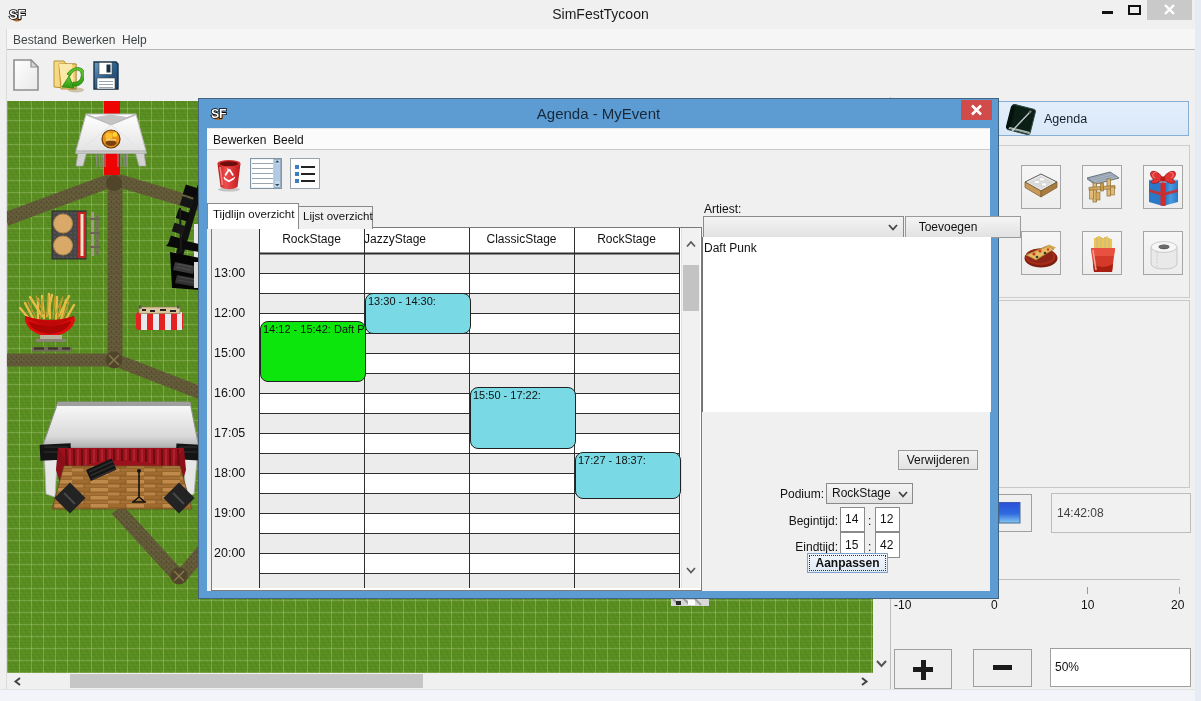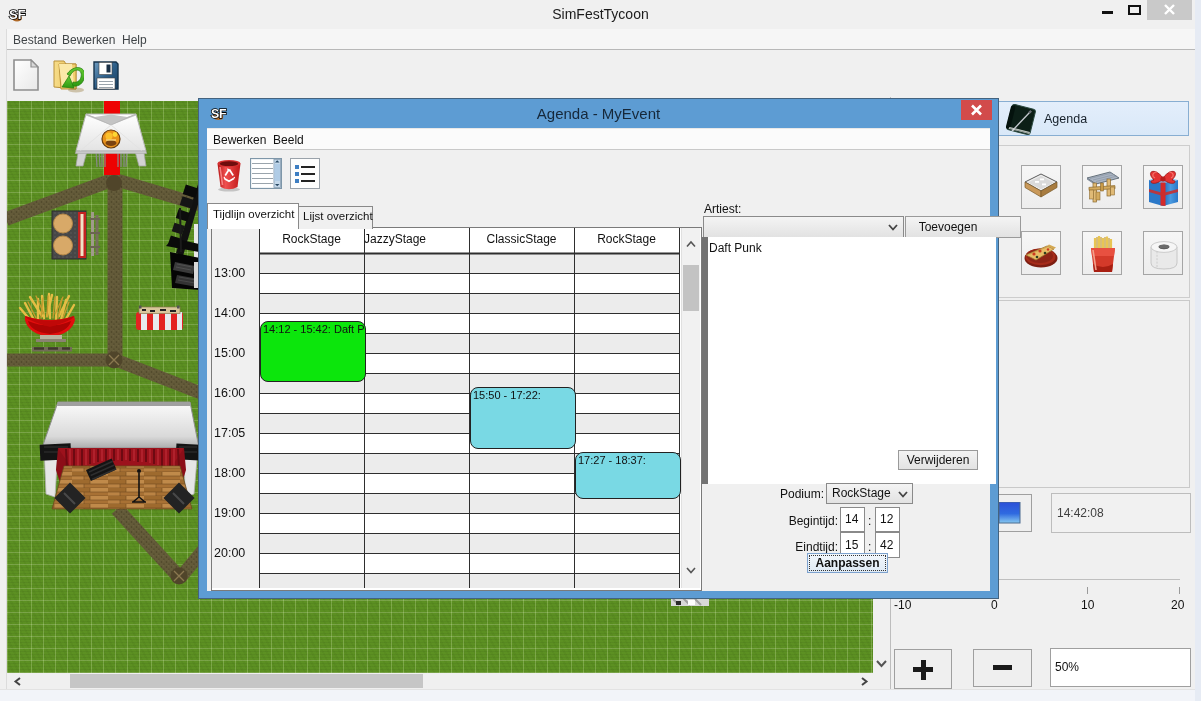--- a/index.html
+++ b/index.html
@@ -627,28 +627,31 @@
         </g>
         <path d="M47.5 25.5 H468" stroke="#2e2e2e" stroke-width="2"></path>
       </svg>
 
       <div class="txt" style="left:47px;top:4px;width:105px;text-align:center;font-size:12px;color:#111;">RockStage</div>
       <div class="txt" style="left:152px;top:4px;width:105px;text-align:left;font-size:12px;color:#111;">JazzyStage</div>
       <div class="txt" style="left:257px;top:4px;width:105px;text-align:center;font-size:12px;color:#111;">ClassicStage</div>
       <div class="txt" style="left:362px;top:4px;width:105px;text-align:center;font-size:12px;color:#111;">RockStage</div>
 
       <div class="txt" style="left:2px;top:38px;font-size:12.5px;color:#111;">13:00</div>
-      <div class="txt" style="left:2px;top:78px;font-size:12.5px;color:#111;">14:00</div>
+      <div class="txt" style="left:2px;top:78px;font-size:12.5px;color:#111;">12:00</div>
       <div class="txt" style="left:2px;top:118px;font-size:12.5px;color:#111;">15:00</div>
       <div class="txt" style="left:2px;top:158px;font-size:12.5px;color:#111;">16:00</div>
       <div class="txt" style="left:2px;top:198px;font-size:12.5px;color:#111;">17:05</div>
       <div class="txt" style="left:2px;top:238px;font-size:12.5px;color:#111;">18:00</div>
       <div class="txt" style="left:2px;top:278px;font-size:12.5px;color:#111;">19:00</div>
       <div class="txt" style="left:2px;top:318px;font-size:12.5px;color:#111;">20:00</div>
 
+      <div class="abs" style="left:153px;top:65px;width:104px;height:39px;background:#79d9e4;border:1px solid #222;border-radius:8px;overflow:hidden;">
+        <div class="txt" style="left:2px;top:1px;font-size:11px;color:#111;">13:30 - 14:30:</div>
+      </div>
       <div class="abs" style="left:48px;top:93px;width:104px;height:59px;background:#0ce60c;border:1px solid #222;border-radius:8px;overflow:hidden;">
         <div class="txt" style="left:2px;top:1px;font-size:11px;color:#111;">14:12 - 15:42: Daft Pu</div>
       </div>
       <div class="abs" style="left:258px;top:159px;width:104px;height:60px;background:#79d9e4;border:1px solid #222;border-radius:8px;overflow:hidden;">
         <div class="txt" style="left:2px;top:1px;font-size:11px;color:#111;">15:50 - 17:22:</div>
       </div>
       <div class="abs" style="left:363px;top:224px;width:104px;height:45px;background:#79d9e4;border:1px solid #222;border-radius:8px;overflow:hidden;">
         <div class="txt" style="left:2px;top:1px;font-size:11px;color:#111;">17:27 - 18:37:</div>
       </div>
 
@@ -666,21 +669,21 @@
     <div class="txt" style="left:497px;top:73px;font-size:12px;color:#111;">Artiest:</div>
     <div class="abs" style="left:496px;top:87px;width:199px;height:20px;background:linear-gradient(#f4f4f4,#e2e2e2);border:1px solid #8a8a8a;">
       <svg class="abs" style="left:183px;top:6px" width="12" height="9">
           <path d="M2 2 L6 6.5 L10 2" stroke="#444" stroke-width="1.8" fill="none"></path>
         </svg>
     </div>
     <div class="abs" style="left:698px;top:87px;width:82px;height:20px;background:linear-gradient(#f4f4f4,#e2e2e2);border:1px solid #9a9a9a;padding-left:32px;">
       <div class="txt" style="left:0;width:84px;top:3px;text-align:center;font-size:12px;color:#111;">Toevoegen</div>
     </div>
 
-    <div class="abs" style="left:495px;top:108px;width:288px;height:247px;background:#fff;border-left:6px solid #737373;">
+    <div class="abs" style="left:495px;top:108px;width:288px;height:175px;background:#fff;border-left:1px solid #737373;">
       <div class="txt" style="left:1px;top:4px;font-size:12px;color:#111;">Daft Punk</div>
     </div>
     <div class="abs" style="left:691px;top:321px;width:78px;height:18px;background:linear-gradient(#f3f3f3,#e3e3e3);border:1px solid #9a9a9a;">
       <div class="txt" style="left:0;width:78px;top:2px;text-align:center;font-size:12px;color:#111;">Verwijderen</div>
     </div>
     <div class="txt" style="left:527px;top:358px;width:90px;text-align:right;font-size:12px;color:#111;">Podium:</div>
     <div class="abs" style="left:619px;top:354px;width:85px;height:19px;background:linear-gradient(#f4f4f4,#e2e2e2);border:1px solid #8a8a8a;">
       <div class="txt" style="left:5px;top:2px;font-size:12px;color:#111;">RockStage</div>
       <svg class="abs" style="left:70px;top:6px" width="12" height="9">
           <path d="M2 2 L6 6.5 L10 2" stroke="#444" stroke-width="1.8" fill="none"></path>

